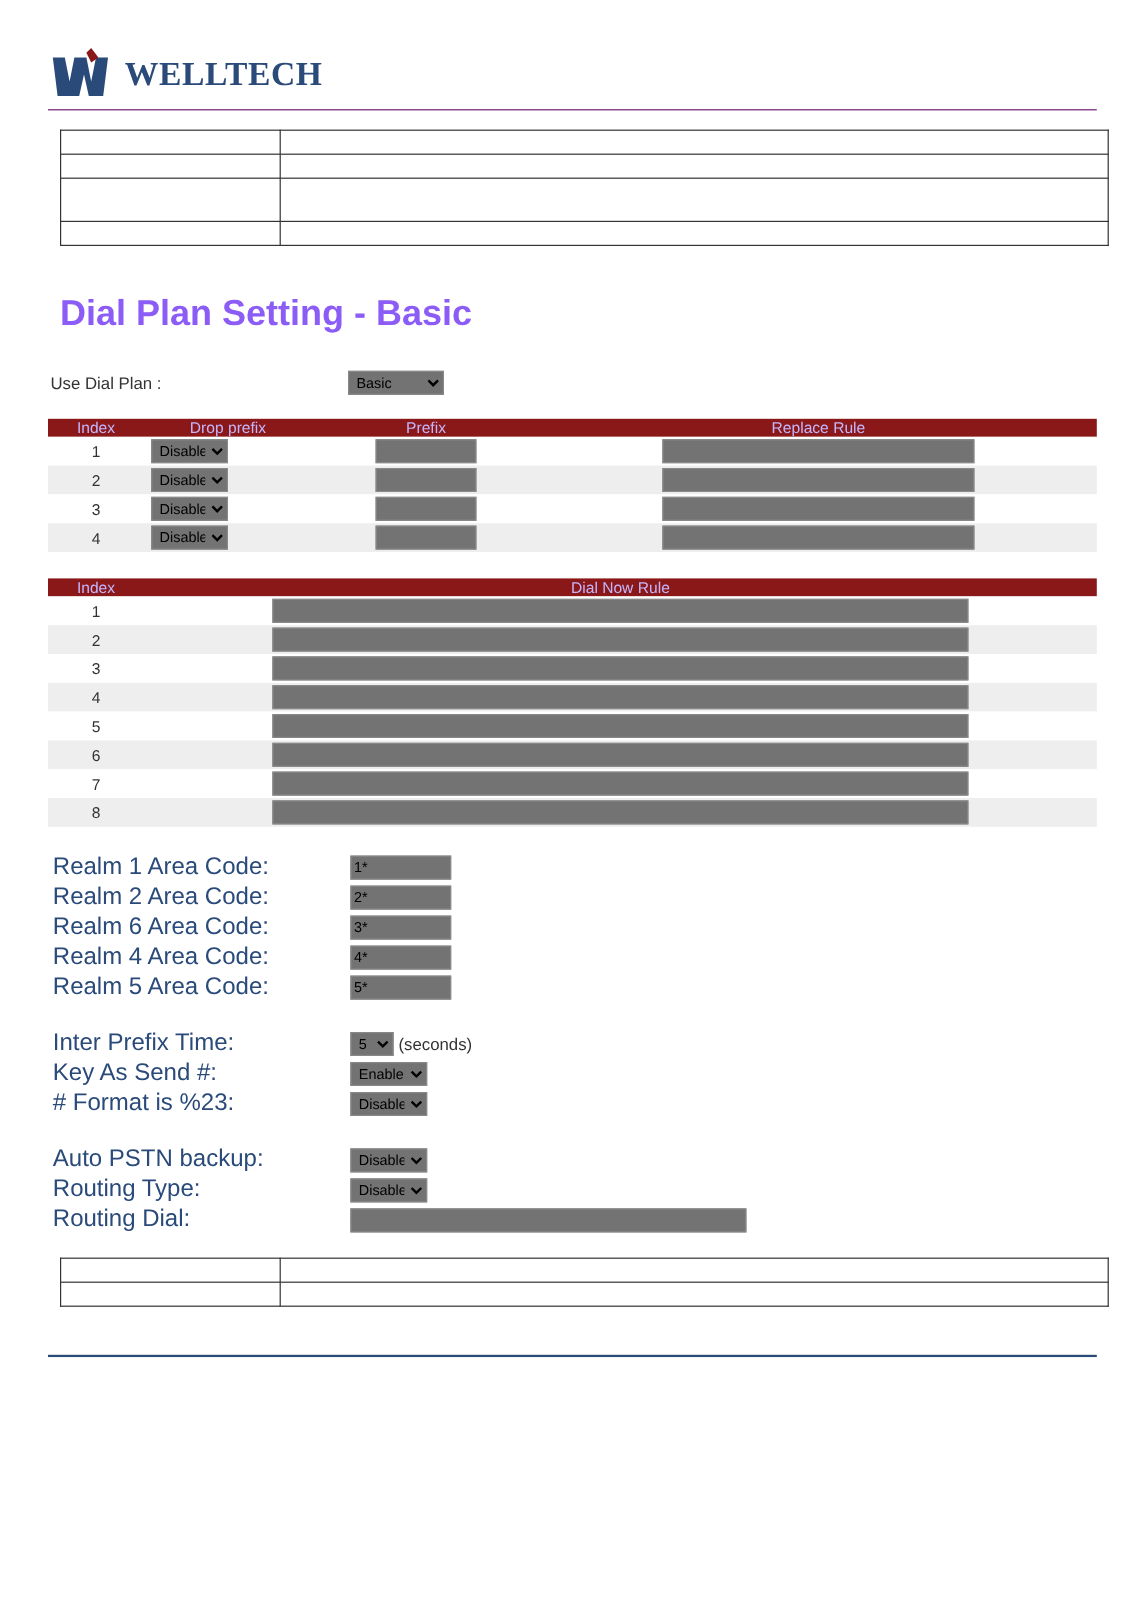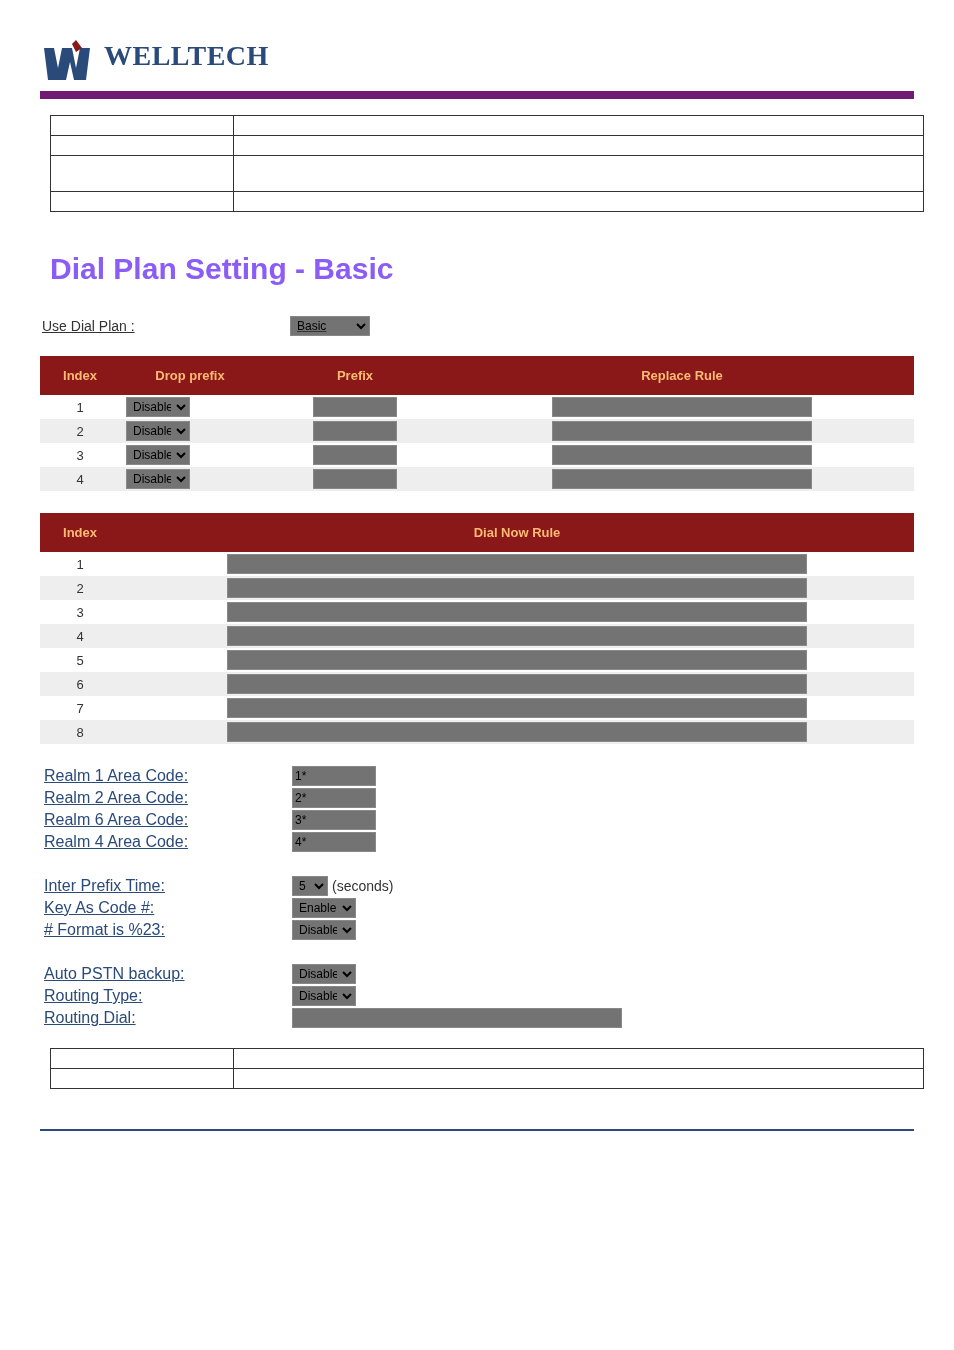--- a/index.html
+++ b/index.html
@@ -12,22 +12,22 @@
     background: #fff;
     width: 954px;
   }
   .page {
     padding: 40px 0 40px 0;
     border-bottom: 2px solid #2a4a7a;
     margin: 0 40px;
   }
   .header-logo {
     display: flex;
-    align-items: flex-start;
-    border-bottom: 8px solid #701a75;
+    align-items: center;
+    border-bottom: 1px solid #701a75;
     padding-bottom: 6px;
     margin-bottom: 16px;
   }
   .logo-icon {
     width: 60px;
     height: 45px;
     position: relative;
     margin-right: 4px;
   }
   .logo-icon svg { width: 100%; height: 100%; }
@@ -58,23 +58,22 @@
     margin: 30px 0 30px 10px;
   }
   .field-row {
     display: flex;
     align-items: center;
     margin: 2px 0 2px 0;
   }
   .field-label {
     width: 250px;
     color: #2a4a7a;
-    font-size: 16px;
+    font-size: 20px;
     padding-left: 2px;
-    text-decoration: underline;
   }
   .field-label-dark {
     width: 250px;
     color: #333;
     font-size: 14px;
     padding-left: 2px;
   }
   select, input[type="text"] {
     font-family: Arial, sans-serif;
     font-size: 12px;
@@ -94,24 +93,24 @@
   .input-route { width: 330px; }
   .section-gap { height: 22px; }
   .content { margin-left: 0; padding-left:0; }
   table.data {
     border-collapse: collapse;
     width: 100%;
     margin-bottom: 0;
   }
   table.data th {
     background: #8a1818;
-    color: #fdba74;
-    font-weight: bold;
+    color: #c4b5fd;
+    font-weight: normal;
     font-size: 13px;
-    padding: 12px 6px;
+    padding: 0 6px;
     text-align: center;
   }
   table.data td {
     padding: 2px 6px;
     text-align: center;
     font-size: 13px;
     color: #333;
   }
   table.data tr.even td { background: #eee; }
   table.data tr.odd td { background: #fff; }
@@ -130,21 +129,21 @@
     border: 1px solid #333;
     height: 20px;
   }
   .bottom-table td:first-child { width: 21%; }
   .realm-block { margin-top: 22px; }
   .realm-block .field-row,
   .dial-opts .field-row,
   .pstn-opts .field-row { padding-left: 2px;}
   .dial-opts { margin-top: 24px; }
   .pstn-opts { margin-top: 24px; }
-  .use-plan-row { margin: 10px 0 20px 0; text-decoration: underline; }
+  .use-plan-row { margin: 10px 0 20px 0; }
 </style>
 </head>
 <body>
 
 <div class="page">
   <div class="header-logo">
     <div class="logo-icon">
       <svg viewBox="0 0 60 45">
         <path d="M8 40 L4 8 L14 8 L18 28 L22 8 L32 8 L36 28 L40 8 L50 8 L46 40 L34 40 L30 22 L26 40 Z" fill="#2a4a7a"></path>
         <path d="M32 4 L36 0 L42 8 L36 12 Z" fill="#8a1818"></path>
@@ -272,30 +271,34 @@
           <input type="text" class="input-med" value="2*" style="">
         </div>
       <div class="field-row">
           <span class="field-label">Realm 6 Area Code:</span>
           <input type="text" class="input-med" value="3*" style="">
         </div>
       <div class="field-row">
           <span class="field-label">Realm 4 Area Code:</span>
           <input type="text" class="input-med" value="4*" style="">
         </div>
+      <div class="field-row">
+          <span class="field-label">Realm 5 Area Code:</span>
+          <input type="text" class="input-med" value="5*" style="">
+        </div>
     </div>
 
     <div class="dial-opts">
       <div class="field-row">
         <span class="field-label">Inter Prefix Time:</span>
         <select class="sel-small"><option>5</option></select>
         <span class="seconds-label">(seconds)</span>
       </div>
       <div class="field-row">
-        <span class="field-label">Key As Code #:</span>
+        <span class="field-label">Key As Send #:</span>
         <select class="sel-disable"><option>Enable</option></select>
       </div>
       <div class="field-row">
         <span class="field-label"># Format is %23:</span>
         <select class="sel-disable"><option>Disable</option></select>
       </div>
     </div>
 
     <div class="pstn-opts">
       <div class="field-row">

